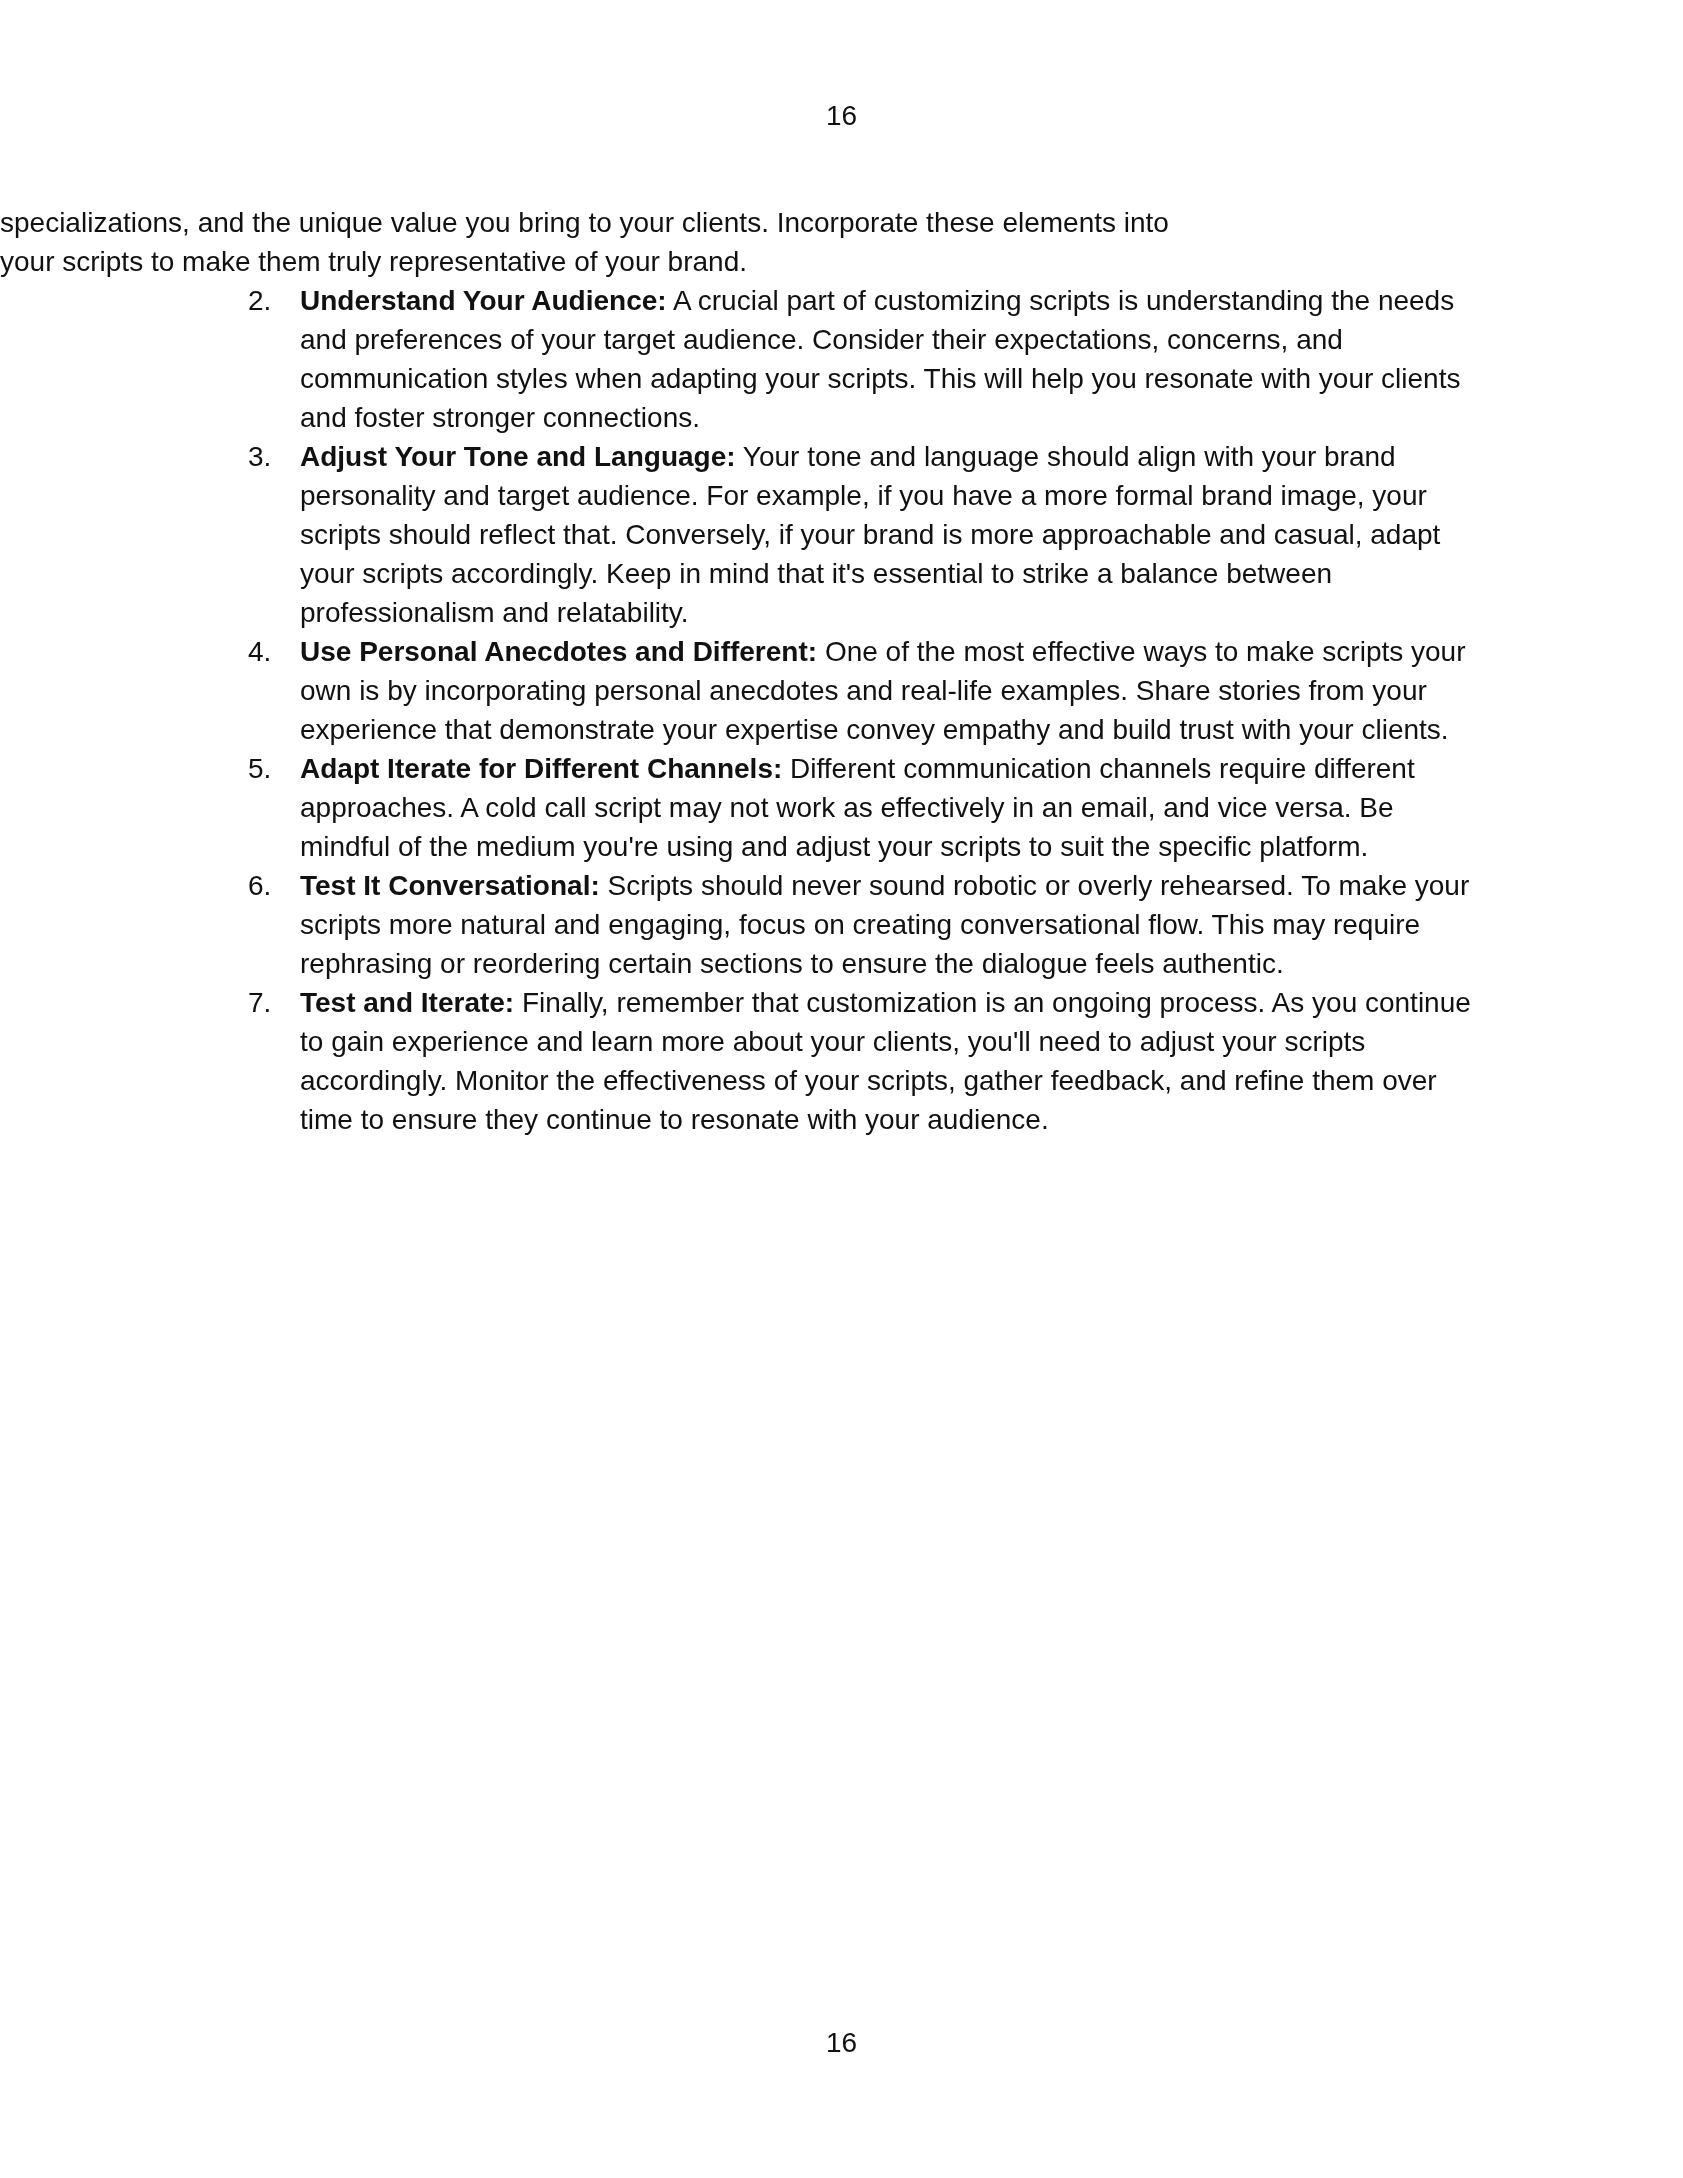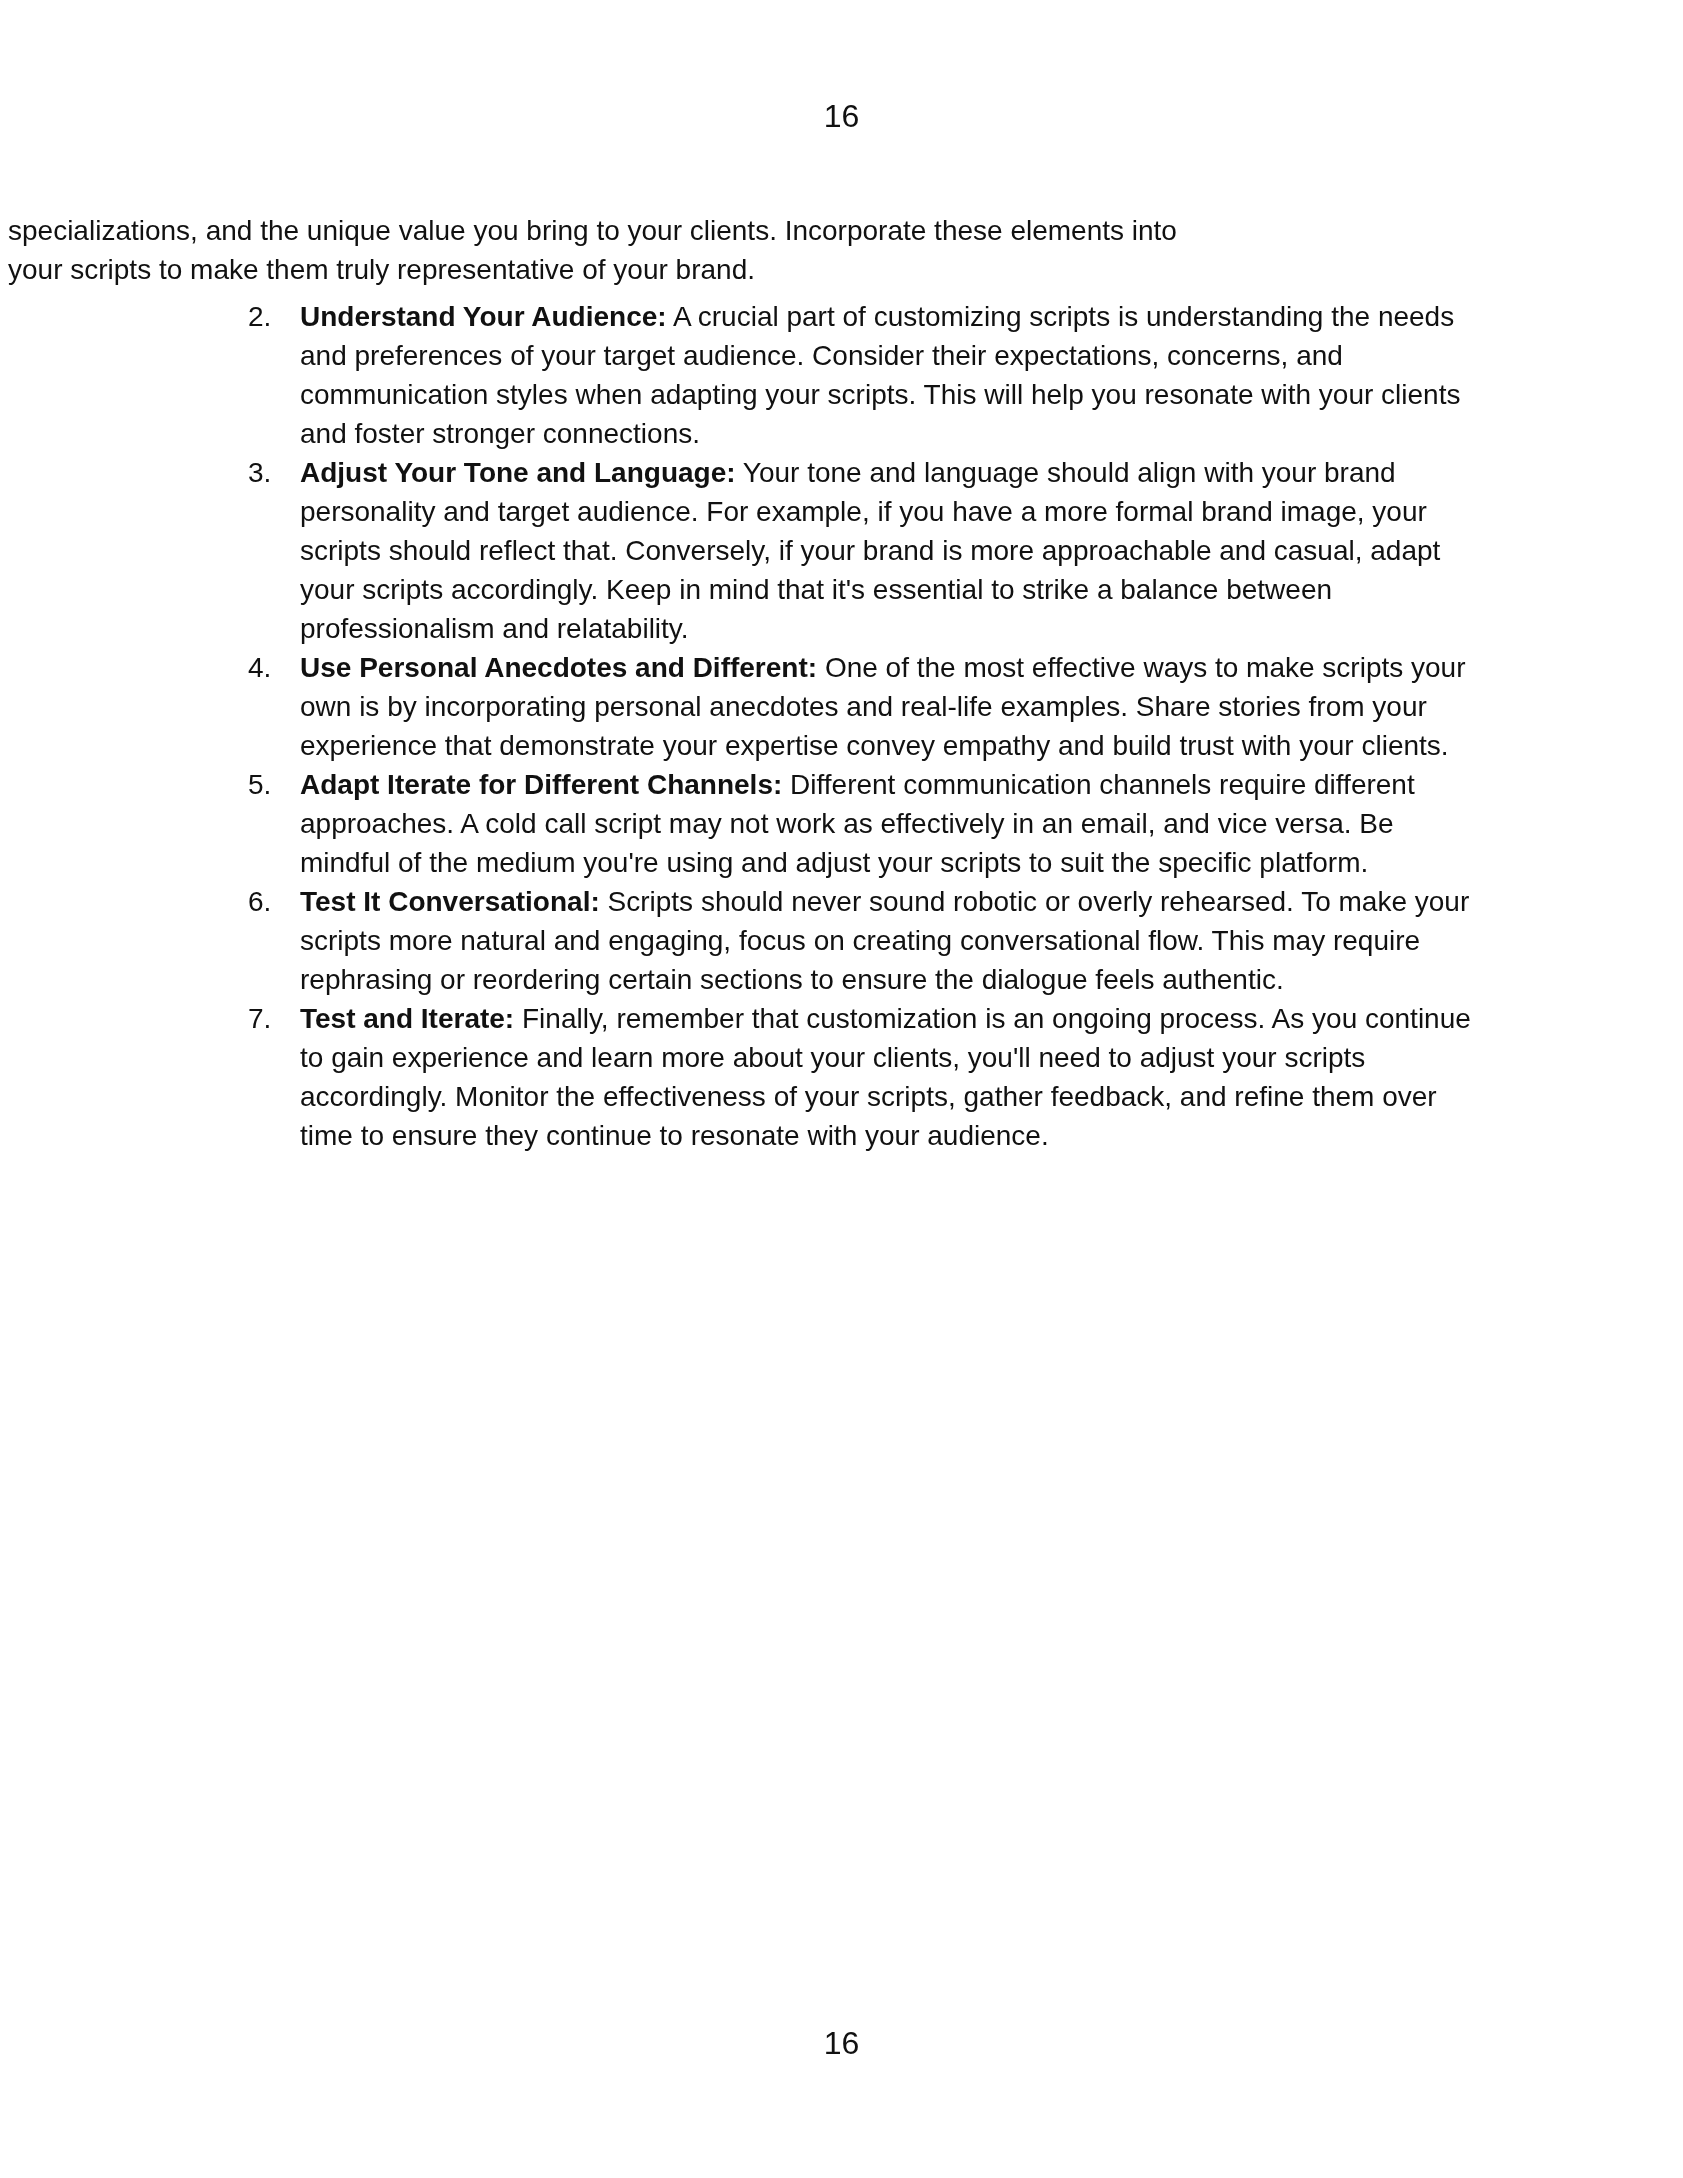--- a/index.html
+++ b/index.html
@@ -17,35 +17,35 @@
   .page {
     position: absolute;
     inset: 0;
     overflow: hidden;
   }
   .page-number {
     position: absolute;
     left: 0;
     width: 100%;
     text-align: center;
-    font-size: 32px;
+    font-size: 28px;
     line-height: 34px;
   }
   .page-number.top { top: 99px; }
   .page-number.bottom { top: 2026px; }
 
   .content {
     position: absolute;
     top: 203px;
     left: 0;
     right: 0;
     font-size: 28px;
     line-height: 39px;
   }
-  .content p { margin: 8px; }
+  .content p { margin: 0; }
 
   .cont {
     margin-left: 300px;
     width: 1188px;
   }
   .list {
     margin: 0;
   }
   .list-item {
     display: flex;

